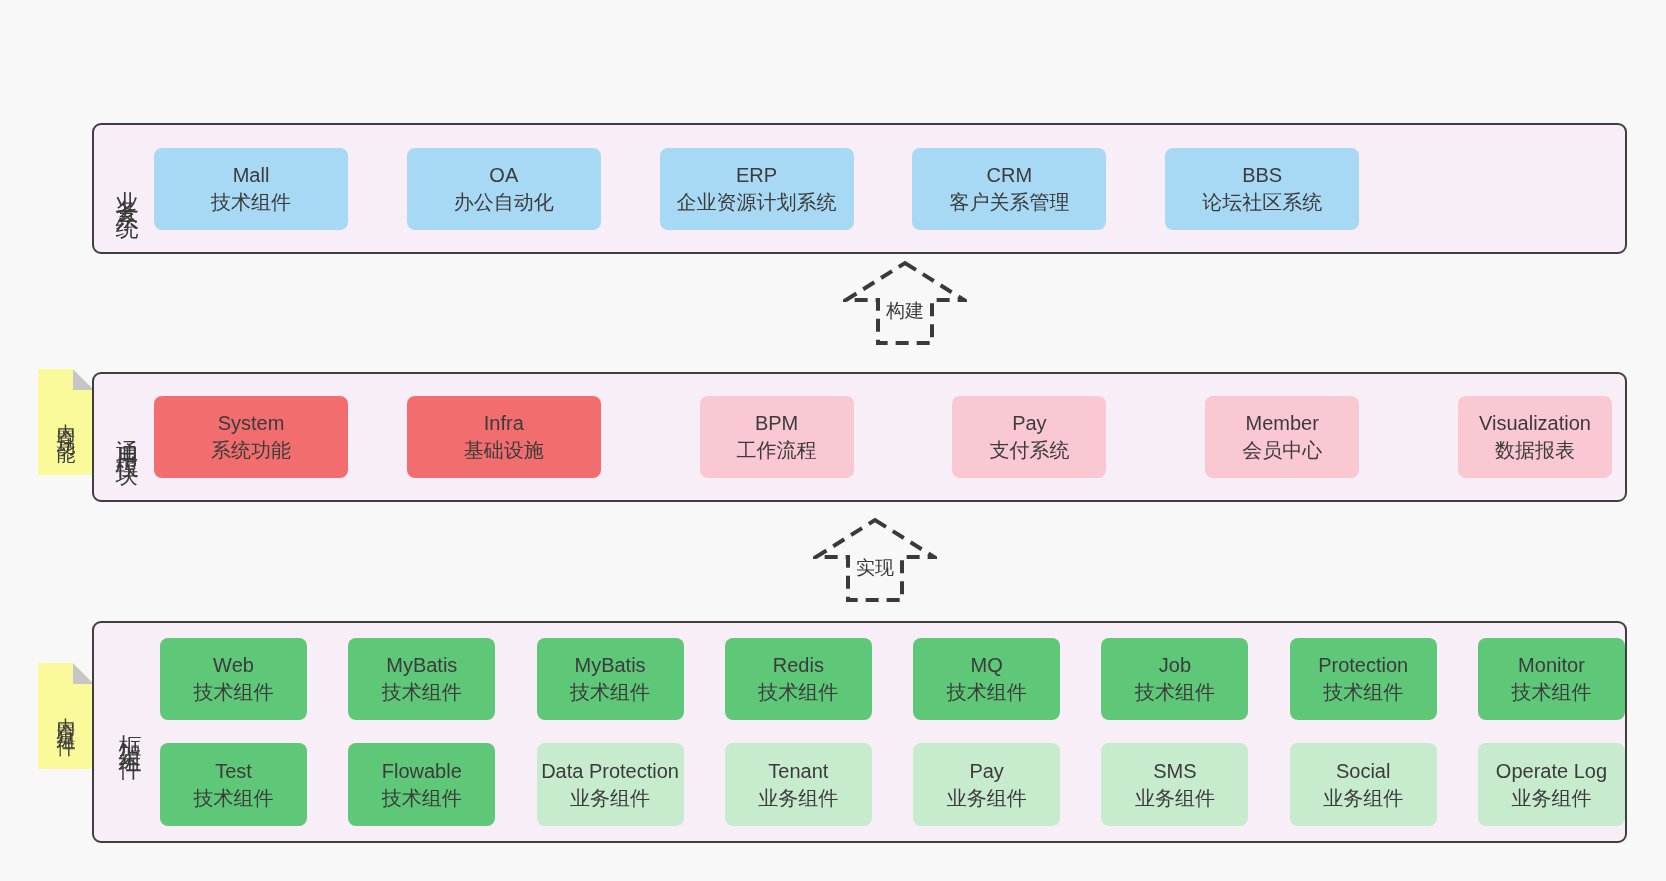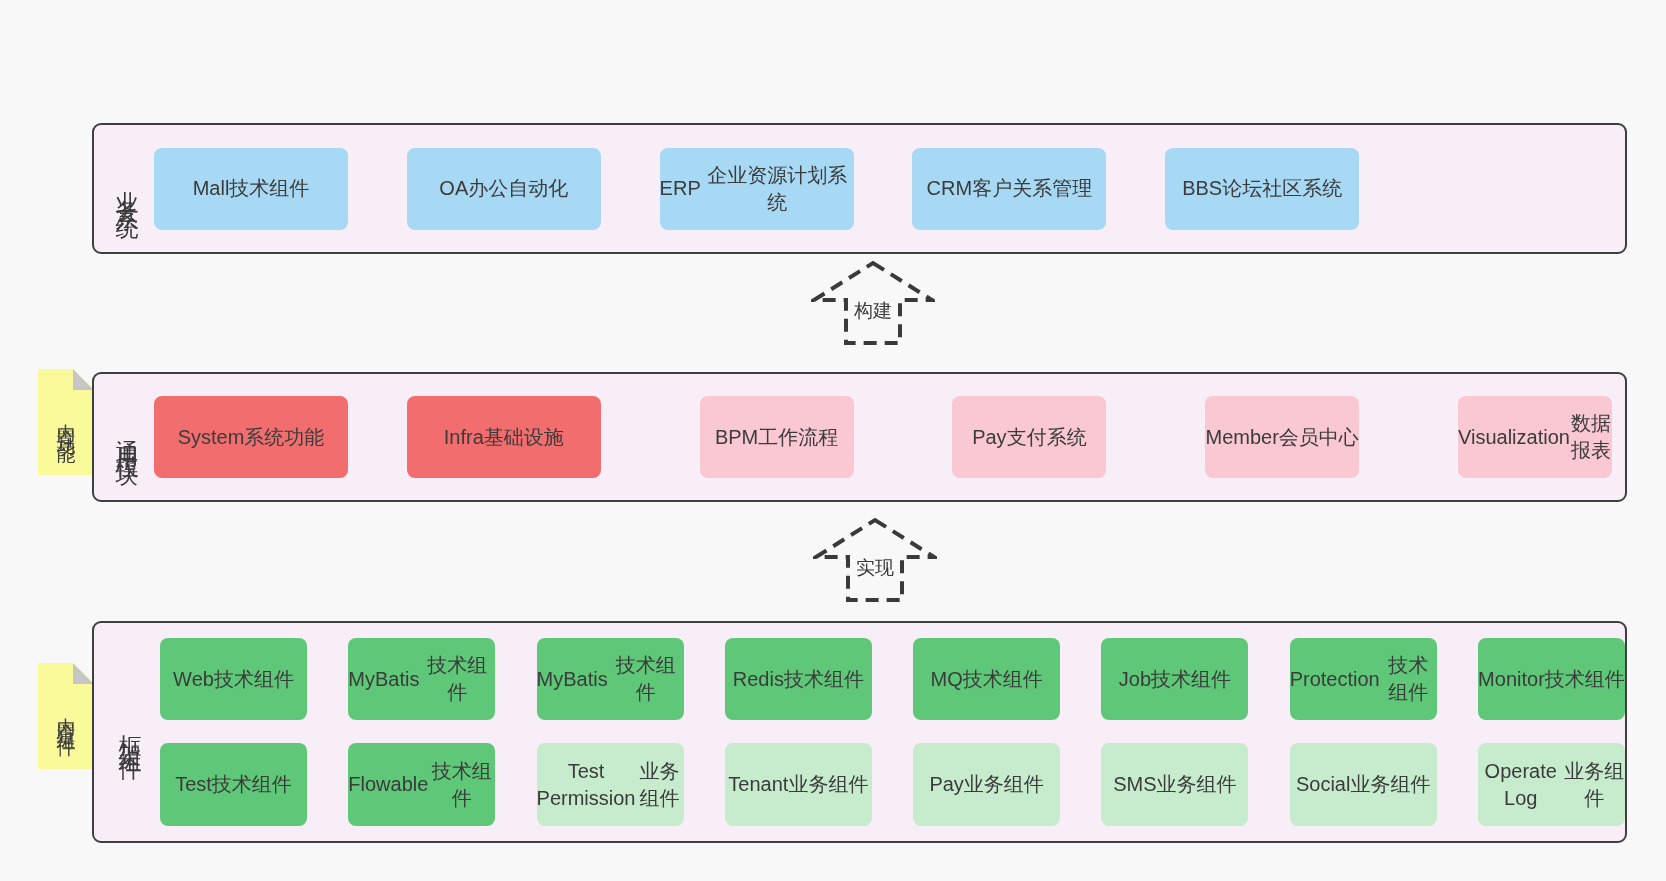--- a/index.html
+++ b/index.html
@@ -26,21 +26,21 @@
   #band-framework .band-label { flex-basis:58px; }
 
   .track {
     flex:1 1 auto; display:grid; align-content:center;
     justify-content:space-between;
   }
   .track6 { grid-template-columns:repeat(6,194px); grid-auto-rows:82px; padding-right:13px; }
   .track8 { grid-template-columns:repeat(8,147px); grid-template-rows:82px 83px; row-gap:23px; }
 
   .box {
-    border-radius:8px; display:flex; flex-direction:row;
+    border-radius:8px; display:flex; flex-direction:column;
     align-items:center; justify-content:center; text-align:center;
     font-size:20px; line-height:1.35; color:#3b3b3b;
   }
   .blue      { background:#a8d9f4; }
   .red       { background:#f26e6e; }
   .pink      { background:#f9c8d2;margin-left:40px; }
   .green     { background:#5ec878; }
   .lightgreen{ background:#c7ebcd; }
 
   .tag {
@@ -53,21 +53,21 @@
   }
   #tag-functions  { top:369px; height:106px; }
   #tag-components { top:663px; height:106px; }
   .tag-fold {
     position:absolute; top:0; right:0; width:21px; height:21px;
     background:#c6c6c6;
     clip-path:polygon(0 0, 100% 100%, 0 100%);
   }
 
   .arrow { position:absolute; width:124px; height:86px; z-index:3; }
-  #arrow-build     { left:811px; top:260px; }
+  #arrow-build     { left:843px; top:260px; }
   #arrow-implement { left:813px; top:517px; }
   .arrow svg { display:block; }
   .arrow-label {
     position:absolute; left:50%; top:38px; transform:translateX(-50%);
     background:#f8f8f8; padding:0 5px; font-size:19px; color:#3a3a3a;
     white-space:nowrap;
   }
 </style>
 </head>
 <body>
@@ -190,21 +190,21 @@
 
     <div class="box green">
       <span>Test</span>
       <span>技术组件</span>
     </div>
     <div class="box green">
       <span>Flowable</span>
       <span>技术组件</span>
     </div>
     <div class="box lightgreen">
-      <span>Test Permission</span>
+      <span>Data Protection</span>
       <span>业务组件</span>
     </div>
     <div class="box lightgreen">
       <span>Tenant</span>
       <span>业务组件</span>
     </div>
     <div class="box lightgreen">
       <span>Pay</span>
       <span>业务组件</span>
     </div>

